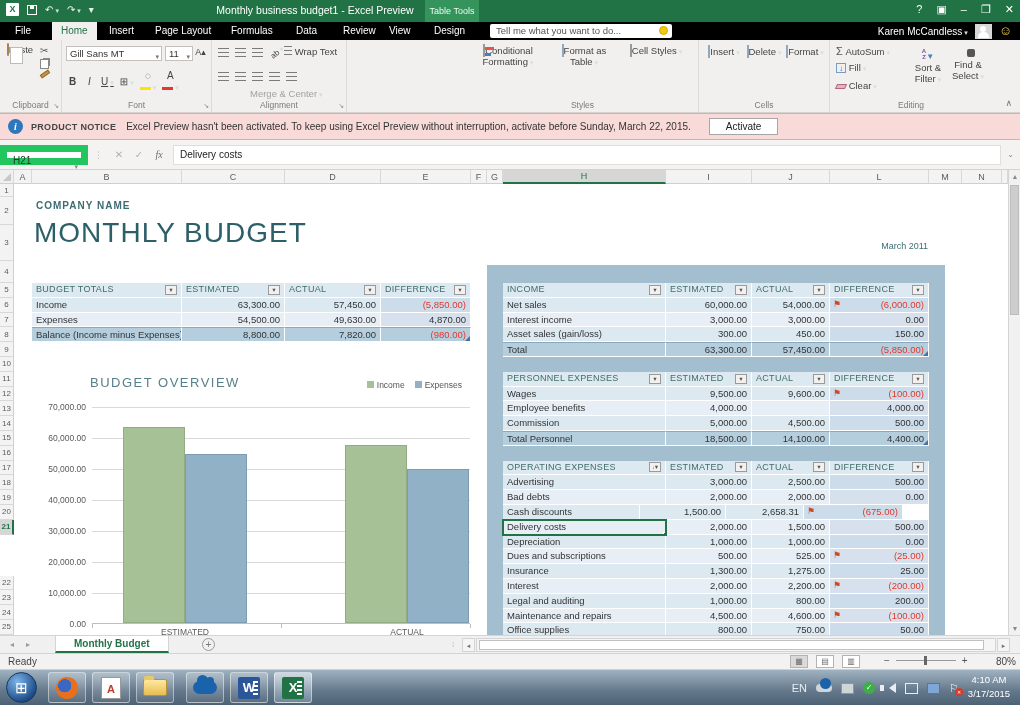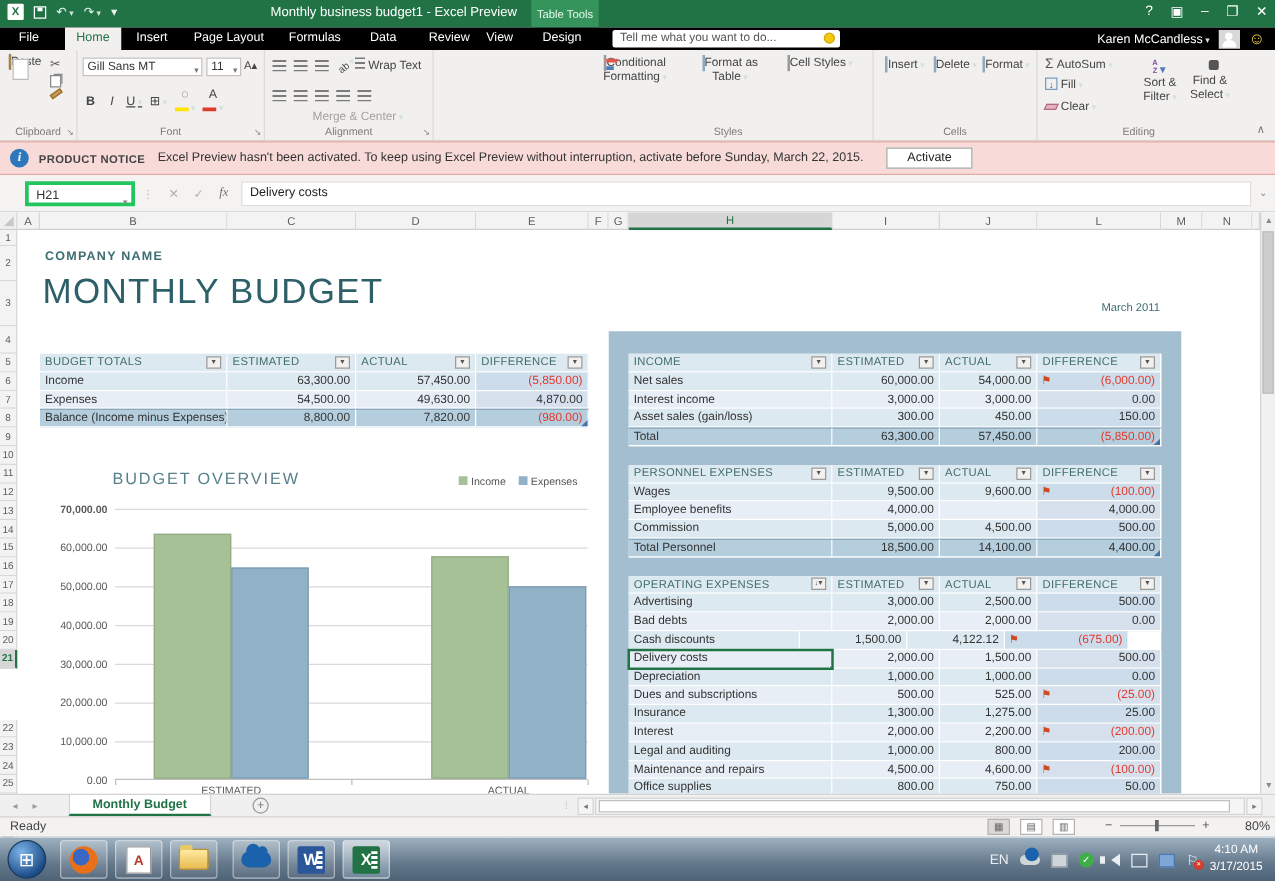--- a/index.html
+++ b/index.html
@@ -68,21 +68,21 @@
 
   
   .notice { position:absolute; left:0; top:113px; width:1020px; height:27px; background:#f8dbd9; border-top:1px solid #e2aaa4; border-bottom:1px solid #e2aaa4; display:flex; align-items:center; }
   .info-ic { width:15px; height:15px; border-radius:50%; background:#2e77bc; color:#fff; font-size:10px; font-style:italic; font-weight:bold; text-align:center; line-height:15px; margin:0 8px 0 8px; font-family:"Liberation Serif",serif; }
   .notice-label { font-weight:bold; font-size:9px; letter-spacing:.3px; color:#444; margin-right:10px; }
   .notice-msg { font-size:10px; color:#333; }
   .activate-btn { margin-left:18px; background:#fff; border:1px solid #a6a6a6; font-size:10px; padding:2px 16px; color:#222; }
 
   
   .fbar { position:absolute; left:0; top:140px; width:1020px; height:30px; background:#f4f3f2; border-bottom:1px solid #d5d2cf; display:flex; align-items:center; }
-  .namebox { width:88px; height:20px; background:#fff; border:3px solid #22c55e; margin-left:20px; line-height:18px; padding-left:6px; font-size:10px; position:relative; }
+  .namebox { width:88px; height:20px; background:#fff; border:7px solid #22c55e; margin-left:0; line-height:18px; padding-left:6px; font-size:10px; position:relative; }
   .namebox .car { position:absolute; right:3px; top:6px; font-size:7px; color:#888; }
   .fdots { color:#bdbbb9; margin:0 6px; font-size:9px; }
   .fico { color:#b3b1af; width:20px; text-align:center; font-size:10px; }
   .fx { font-style:italic; color:#6f6f6f; font-family:"Liberation Serif",serif; }
   .fcontent { flex:1; height:20px; background:#fff; border:1px solid #e0dedc; margin-left:4px; line-height:18px; padding-left:6px; font-size:10px; color:#222; }
   .fbar .endcar { color:#888; font-size:8px; padding:0 6px; }
 
   
   .grid { position:absolute; left:0; top:170px; width:1020px; height:465px; background:#fff; }
   .colheaders { position:absolute; left:0; top:0; height:14px; display:flex; width:1008px; }
@@ -419,21 +419,21 @@
           <div class="gline" style="top: 186px;"></div>
           <div class="tick" style="left: 0px;"></div>
           <div class="tick" style="left: 189px;"></div>
           <div class="tick" style="left: 378px;"></div>
           <div class="bar" style="left: 31px; height: 196px; background: rgb(167, 193, 151); border: 1px solid rgb(148, 171, 133);"></div>
           <div class="bar" style="left: 93px; height: 169px; background: rgb(145, 177, 199); border: 1px solid rgb(125, 156, 180);"></div>
           <div class="bar" style="left: 253px; height: 178px; background: rgb(167, 193, 151); border: 1px solid rgb(148, 171, 133);"></div>
           <div class="bar" style="left: 315px; height: 154px; background: rgb(145, 177, 199); border: 1px solid rgb(125, 156, 180);"></div>
         </div>
       <div id="ylabels">
-          <div class="ylab" style="top: 218px; font-weight: bold;">70,000.00</div>
+          <div class="ylab" style="top: 218px;">70,000.00</div>
           <div class="ylab" style="top: 249px;">60,000.00</div>
           <div class="ylab" style="top: 280px;">50,000.00</div>
           <div class="ylab" style="top: 311px;">40,000.00</div>
           <div class="ylab" style="top: 342px;">30,000.00</div>
           <div class="ylab" style="top: 373px;">20,000.00</div>
           <div class="ylab" style="top: 404px;">10,000.00</div>
           <div class="ylab" style="top: 435px;">0.00</div>
         </div>
       <div id="xlabels">
           <div class="xlab" style="left: 131px;">ESTIMATED</div>
@@ -620,21 +620,21 @@
             <div class="xcell lbl" style="width: 163px;">Bad debts</div>
             <div class="xcell num" style="width: 86px;">2,000.00</div>
             <div class="xcell num" style="width: 78px;">2,000.00</div>
             <div class="xcell num diffc" style="width: 99px;">
               <span>0.00</span>
             </div>
           </div>
           <div class="xrow">
             <div class="xcell lbl" style="width: 137px;">Cash discounts</div>
             <div class="xcell num" style="width: 86px;">1,500.00</div>
-            <div class="xcell num" style="width: 78px;">4,122.12</div>
+            <div class="xcell num" style="width: 78px;">2,658.31</div>
             <div class="xcell num diffc" style="width: 99px;">
               <span class="flag">⚑</span>
               <span class="neg">(675.00)</span>
             </div>
           </div>
           <div class="xrow alt">
             <div class="xcell lbl selcell" style="width: 163px;">Delivery costs<span class="selhandle"></span></div>
             <div class="xcell num" style="width: 86px;">2,000.00</div>
             <div class="xcell num" style="width: 78px;">1,500.00</div>
             <div class="xcell num diffc" style="width: 99px;">

